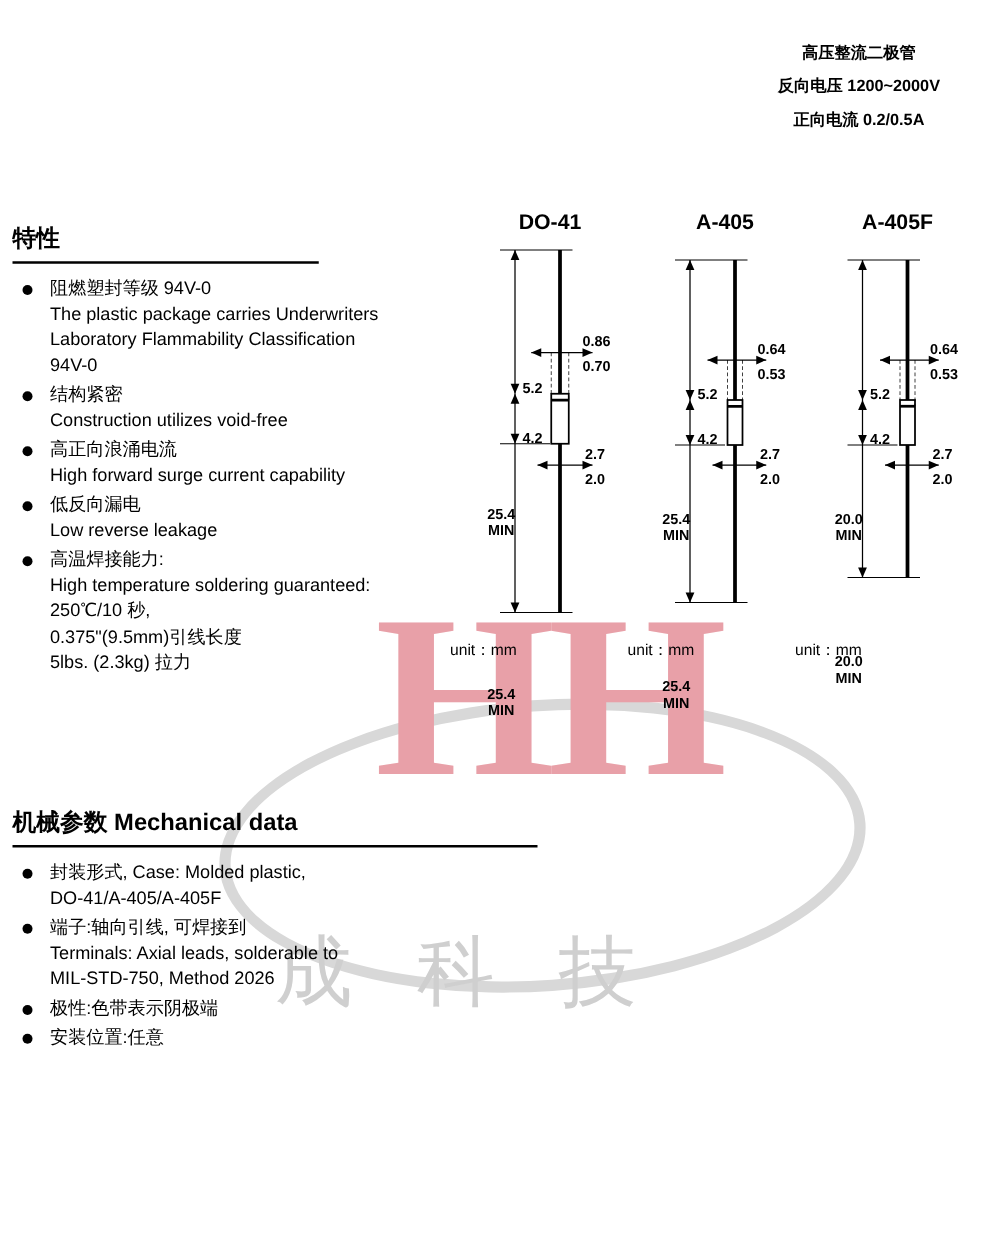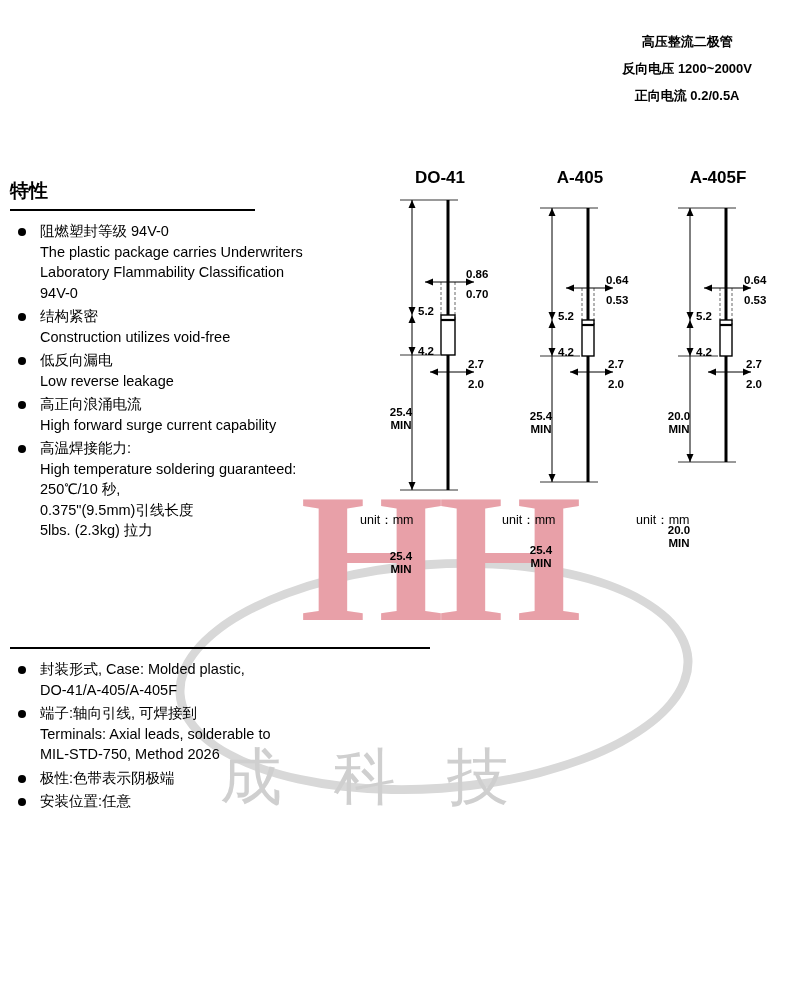--- a/index.html
+++ b/index.html
@@ -190,38 +190,39 @@
         <div class="cnline">阻燃塑封等级 94V-0</div>
         <div class="enline">The plastic package carries Underwriters</div>
         <div class="enline">Laboratory Flammability Classification</div>
         <div class="enline">94V-0</div>
       </li>
       <li>
         <div class="cnline">结构紧密</div>
         <div class="enline">Construction utilizes void-free</div>
       </li>
       <li>
+        <div class="cnline">高正向浪涌电流</div>
+        <div class="enline">High forward surge current capability</div>
+      </li>
+      <li>
         <div class="cnline">低反向漏电</div>
         <div class="enline">Low reverse leakage</div>
-      </li>
-      <li>
-        <div class="cnline">高正向浪涌电流</div>
-        <div class="enline">High forward surge current capability</div>
       </li>
       <li>
         <div class="cnline">高温焊接能力:</div>
         <div class="enline">High temperature soldering guaranteed:</div>
         <div class="enline">250℃/10 秒,</div>
         <div class="enline">0.375"(9.5mm)引线长度</div>
         <div class="enline">5lbs. (2.3kg)  拉力</div>
       </li>
     </ul>
   </div>
 
   <div id="mech">
+    <div class="section-title">机械参数 Mechanical data</div>
     <div class="rule"></div>
     <ul class="bullets">
       <li>
         <div class="cnline">封装形式, Case: Molded plastic,</div>
         <div class="enline">DO-41/A-405/A-405F</div>
       </li>
       <li>
         <div class="cnline">端子:轴向引线, 可焊接到</div>
         <div class="enline">Terminals: Axial leads, solderable to</div>
         <div class="enline">MIL-STD-750, Method 2026</div>

